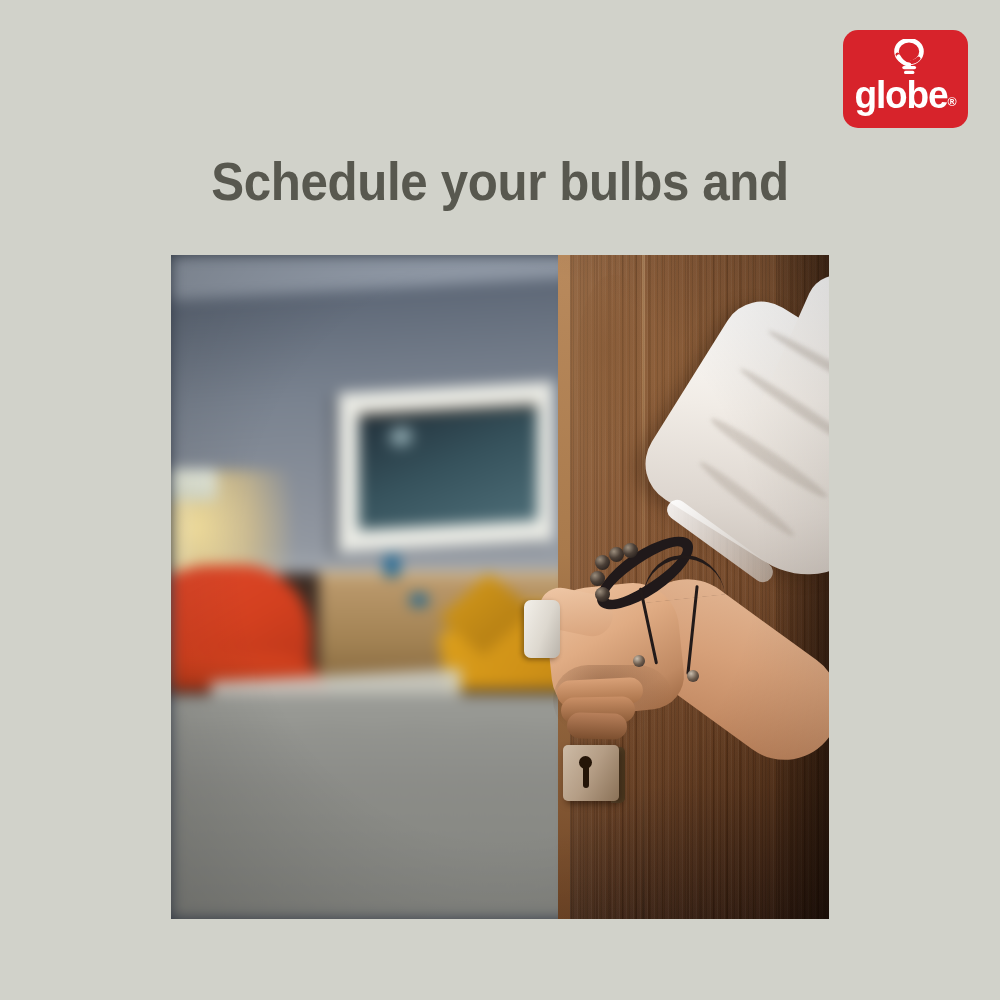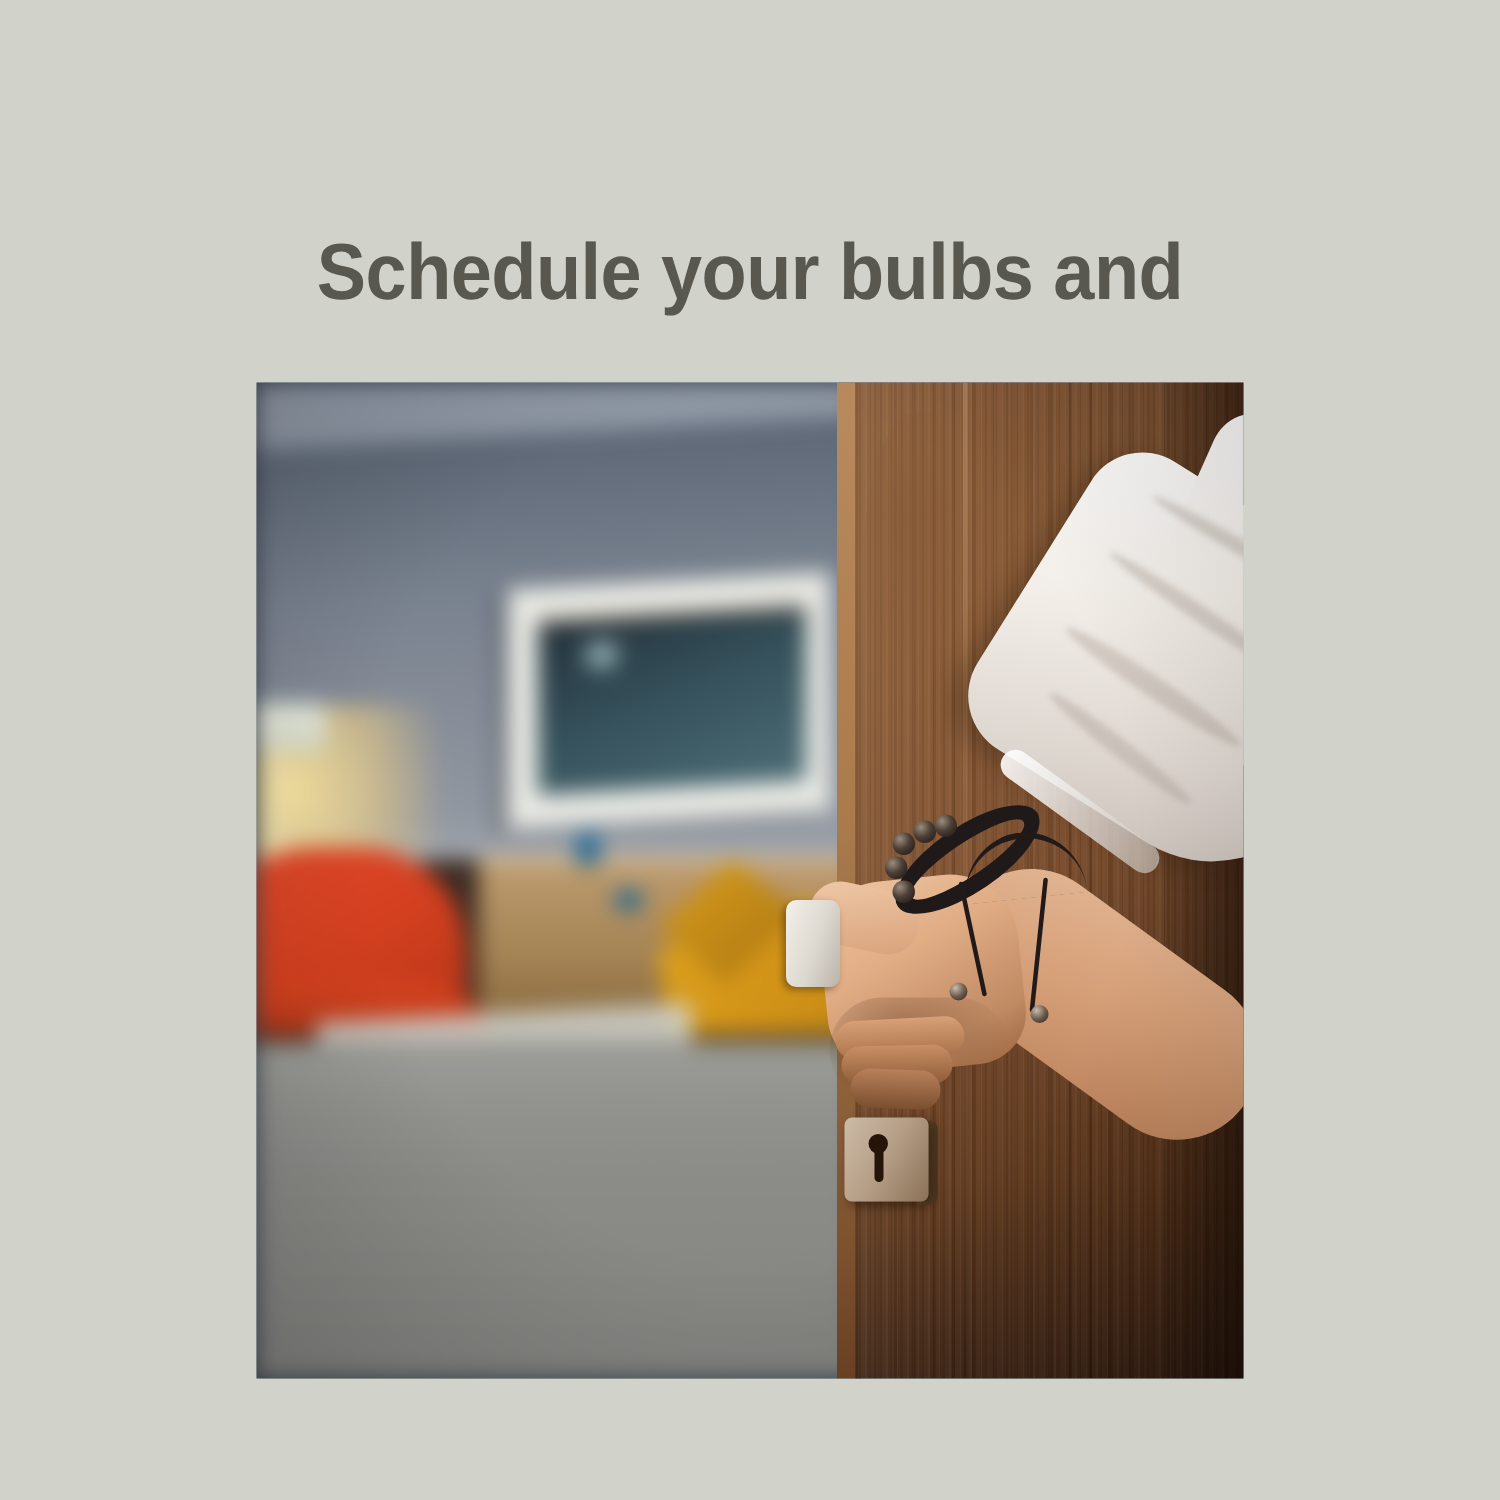--- a/index.html
+++ b/index.html
@@ -434,20 +434,32 @@
 </head>
 <body>
 
 <div class="poster">
 
   <div class="headline">
     <span class="line">Schedule your bulbs and</span>
     <span class="line">outlet to turn On/Off.</span>
   </div>
 
+  <div class="logo-badge">
+    <svg class="logo-mark" viewBox="0 0 42 40" aria-hidden="true">
+      <path d="M33.5 12.5c0 6.2-5.6 11.3-12.5 11.3S8.5 18.7 8.5 12.5 14.1 1.2 21 1.2s12.5 5.1 12.5 11.3z" fill="none" stroke="#ffffff" stroke-width="4.6"></path>
+      <path d="M9.5 15.5c3.5 4.6 8.2 7.2 12.2 7.6 3.4.3 6.6-1.2 8.8-3.6" fill="none" stroke="#d7232b" stroke-width="4" stroke-linecap="round"></path>
+      <path d="M10.5 17.5c2.4 4.4 6.4 7.6 10.6 8.2" fill="none" stroke="#ffffff" stroke-width="4.2" stroke-linecap="round"></path>
+      <path d="M16 28.6h10.4" stroke="#ffffff" stroke-width="3.4" stroke-linecap="round"></path>
+      <path d="M17.6 33.4h7.2" stroke="#ffffff" stroke-width="3.2" stroke-linecap="round"></path>
+    </svg>
+    <div class="logo-word">
+      <span>globe</span><span class="reg">®</span>
+    </div>
+  </div>
 
   <div class="photo">
 
     <div class="room">
       <div class="room-ceiling"></div>
       <div class="room-wall"></div>
       <div class="room-wall-lower"></div>
 
       <div class="lamp-glow"></div>
       <div class="lamp-shade"></div>

